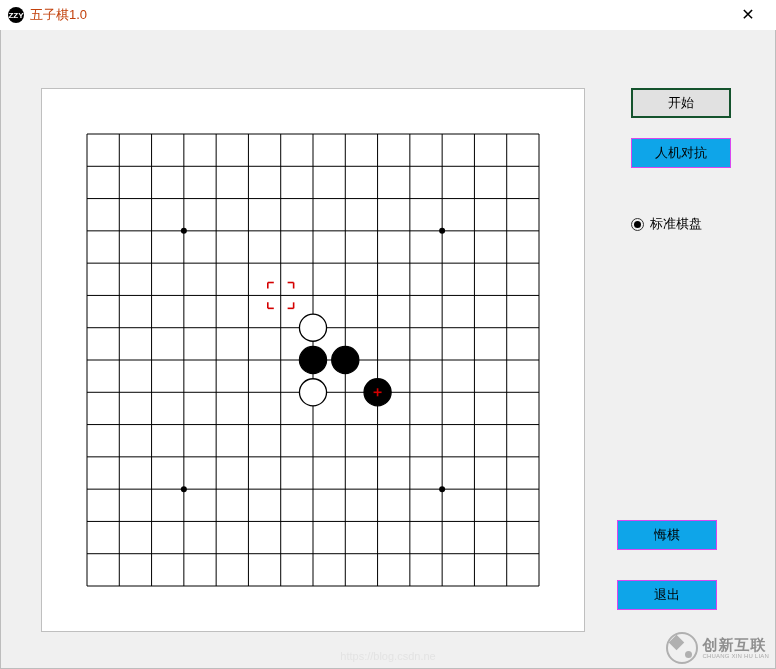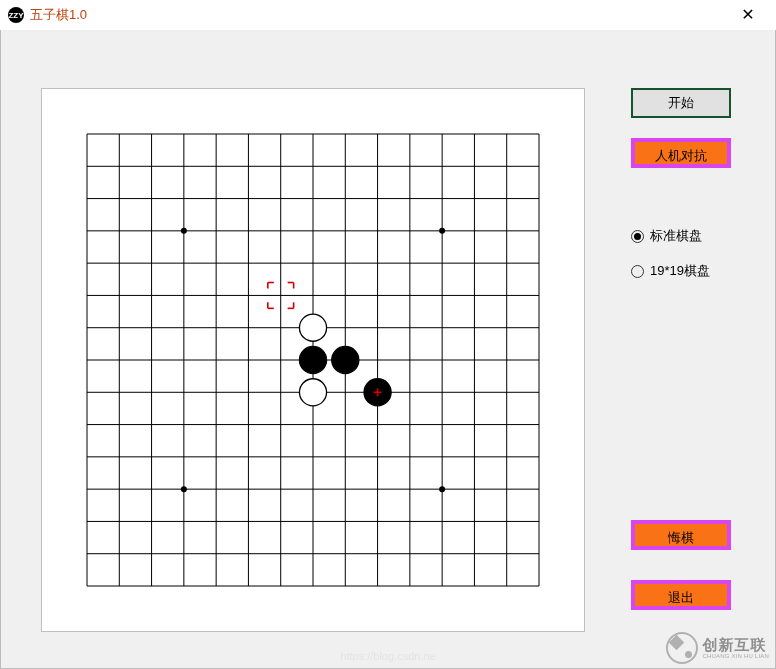--- a/index.html
+++ b/index.html
@@ -89,37 +89,37 @@
     left: 630px;
     top: 58px;
     width: 110px;
   }
 
   .win-button {
     display: block;
     width: 100px;
     height: 30px;
     margin: 0 0 20px 0;
-    background: #f97316;
-    border: 4px solid #d946ef;
+    background: #0ea5e9;
+    border: 1px solid #d946ef;
     font-family: inherit;
     font-size: 13px;
     text-align: center;
     line-height: 28px;
     padding: 0;
     box-sizing: border-box;
   }
   .win-button.primary {
     background: #e1e1e1;
     border: 2px solid #14532d;
     line-height: 26px;
   }
 
   .radio-group {
-    margin-top: 58px;
+    margin-top: 46px;
   }
   .radio-row {
     display: flex;
     align-items: center;
     height: 20px;
     margin-bottom: 15px;
     cursor: default;
   }
   .radio-dot {
     width: 13px;
@@ -136,21 +136,21 @@
     content: "";
     width: 7px;
     height: 7px;
     background: #000;
     border-radius: 50%;
   }
   .radio-label { }
 
   .bottom-buttons {
     position: absolute;
-    left: 630px;
+    left: 616px;
     top: 490px;
     width: 110px;
   }
   .bottom-buttons .win-button {
     margin-bottom: 30px;
   }
 
   
   .logo {
     position: absolute;
@@ -272,24 +272,20 @@
 
   <div class="controls">
     <button class="win-button primary">开始</button>
     <button class="win-button">人机对抗</button>
 
     <div class="radio-group">
       <div class="radio-row">
         <span class="radio-dot checked"></span>
         <span class="radio-label">标准棋盘</span>
       </div>
-      <div class="radio-row">
-        <span class="radio-dot"></span>
-        <span class="radio-label">19*19棋盘</span>
-      </div>
     </div>
   </div>
 
   <div class="bottom-buttons">
     <button class="win-button">悔棋</button>
     <button class="win-button">退出</button>
   </div>
 
   <div class="watermark">https://blog.csdn.ne</div>
 

